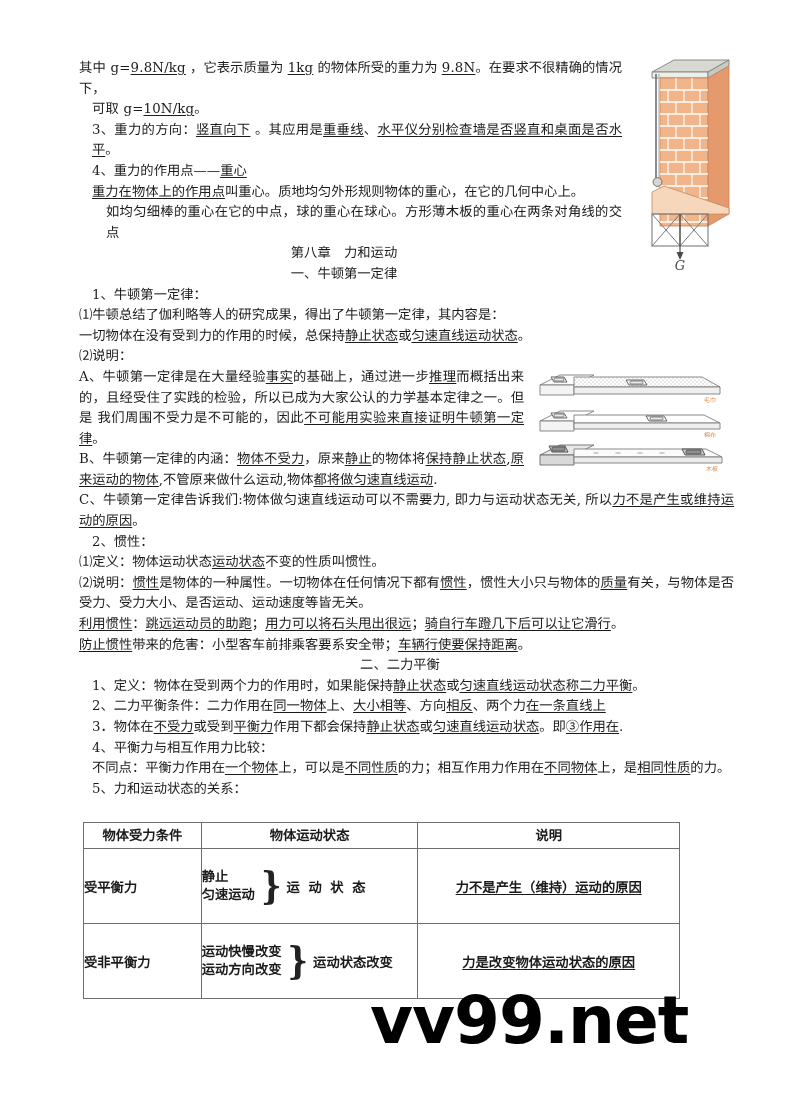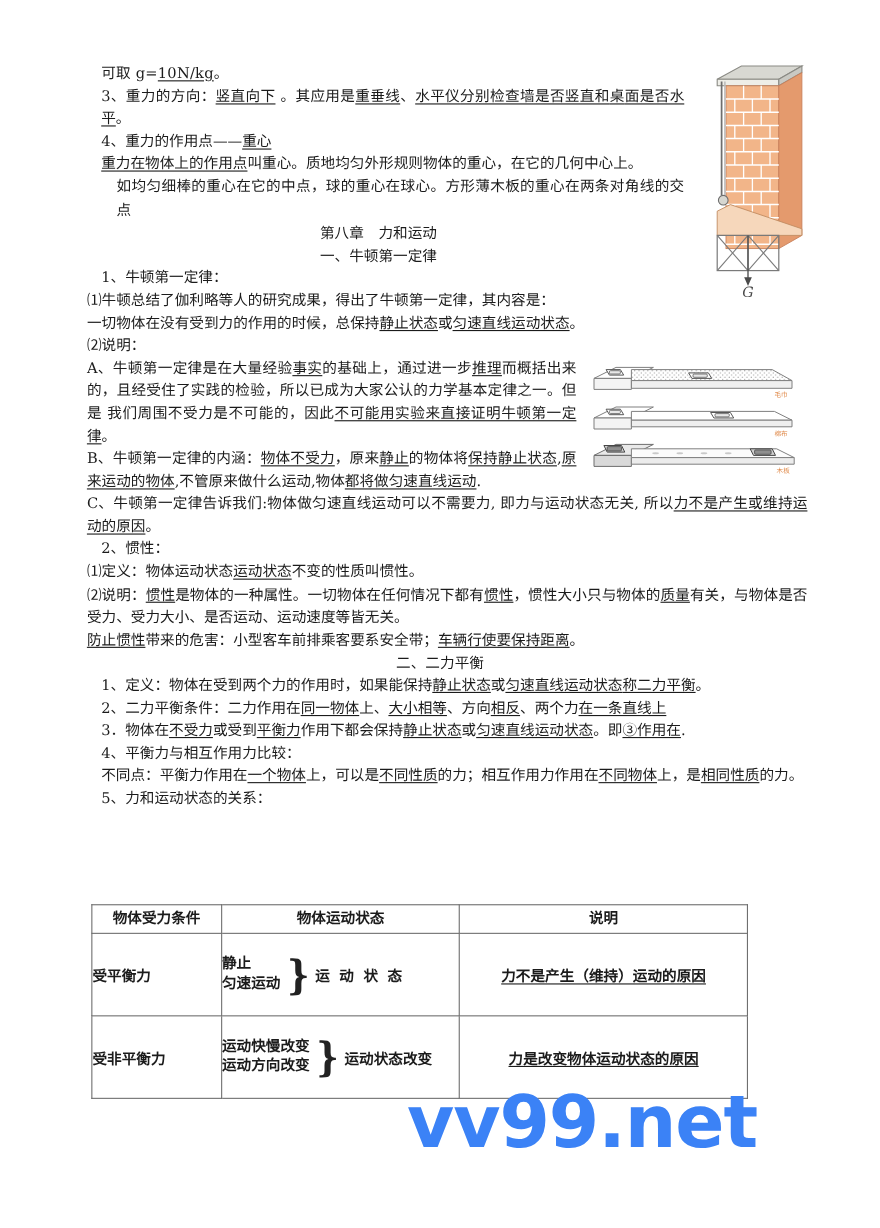--- a/index.html
+++ b/index.html
@@ -124,21 +124,21 @@
 
   
   #watermark {
     position: absolute;
     left: 370px;
     top: 982px;
     font-family: "DejaVu Sans", "Liberation Sans", sans-serif;
     font-weight: bold;
     font-size: 66px;
     letter-spacing: -1px;
-    color: #3b82f6;
+    color: #000000;
     user-select: none;
     pointer-events: none;
   }
 </style>
 </head>
 <body>
 
 <div id="page">
 
   <div id="body-text">
@@ -215,20 +215,21 @@
         <line x1="50" y1="156" x2="78" y2="188" stroke="#7a7a7a" stroke-width="1"></line>
         <line x1="78" y1="156" x2="50" y2="188" stroke="#7a7a7a" stroke-width="1"></line>
         <line x1="50" y1="156" x2="50" y2="188" stroke="#7a7a7a" stroke-width="1"></line>
 
         <line x1="50" y1="156" x2="50" y2="196" stroke="#4a4a4a" stroke-width="1.2"></line>
         <polygon points="50,202 46.5,194 53.5,194" fill="#4a4a4a"></polygon>
         <text x="50" y="212" text-anchor="middle" font-family="DejaVu Serif, serif" font-style="italic" font-size="13" fill="#4a4a4a">G</text>
       </svg>
     </div>
 
+    <p class="p ind2"><span class="latin">其中 g=</span><span class="u latin">9.8N/kg</span><span> ，它表示质量为 </span><span class="u latin">1kg</span><span> 的物体所受的重力为 </span><span class="u latin">9.8N</span><span>。在要求不很精确的情况下，</span></p>
 
     <p class="p ind1"><span class="latin">可取 g=</span><span class="u latin">10N/kg</span><span>。</span></p>
 
     <p class="p ind1"><span>3、重力的方向：</span><span class="u">竖直向下</span><span> 。其应用是</span><span class="u">重垂线</span><span>、</span><span class="u">水平仪</span><span class="u">分别检查墙是否竖直和</span><span class="u">桌</span><span class="u">面是否水平</span><span>。</span></p>
 
     <p class="p ind1"><span>4、重力的作用点——</span><span class="u">重心</span></p>
 
     <p class="p ind2" style="padding-left:26px"><span class="u">重力在物体上的作用点</span><span>叫重心。质地均匀外形规则物体的重心，在它的几何中心上。</span></p>
 
     <p class="p" style="padding-left:40px"><span>如均匀细棒的重心在它的中点，球的重心在球心。方形薄木板的重心在两条对角线的交点</span></p>
@@ -306,20 +307,21 @@
     <p class="p ind2"><span>B、牛顿第一定律的内涵：</span><span class="u">物体不受力</span><span>，原来</span><span class="u">静止</span><span>的物体将</span><span class="u">保持静止状态</span><span>,</span><span class="u">原来运动的物体</span><span>,不管原来做什么运动,物体</span><span class="u">都将做匀速直线运动</span><span>.</span></p>
 
     <p class="p ind2"><span>C、牛顿第一定律告诉我们:物体做匀速直线运动可以不需要力, 即力与运动状态无关, 所以</span><span class="u">力不是产生或维持运动的原因</span><span>。</span></p>
 
     <p class="p ind1"><span>2、惯性：</span></p>
 
     <p class="p ind2"><span>⑴定义：物体运动状态</span><span class="u">运动状态</span><span>不变的性质叫惯性。</span></p>
 
     <p class="p ind2"><span>⑵说明：</span><span class="u">惯性</span><span>是物体的一种属性。一切物体在任何情况下都有</span><span class="u">惯性</span><span>，惯性大小只与物体的</span><span class="u">质量</span><span>有关，与物体是否受力、受力大小、是否运动、运动速度等皆无关。</span></p>
 
+    <p class="p ind2"><span class="u">利用惯性</span><span>：</span><span class="u">跳远运动员的助跑</span><span>；</span><span class="u">用力可以将石头甩出很远</span><span>；</span><span class="u">骑自行车蹬几下后可以让它滑行</span><span>。</span></p>
 
     <p class="p ind2"><span class="u">防止惯性</span><span>带来的危害：小型客车前排乘客要系安全带；</span><span class="u">车辆行使要保持距离</span><span>。</span></p>
 
     <p class="p center"><span>二、二力平衡</span></p>
 
     <p class="p ind1"><span>1、定义：物体在受到两个力的作用时，如果能保持</span><span class="u">静止状态</span><span>或</span><span class="u">匀速直线运动状态</span><span class="u">称二力平衡</span><span>。</span></p>
 
     <p class="p ind1"><span>2、二力平衡条件：二力作用在</span><span class="u">同一物体</span><span>上、</span><span class="u">大小相等</span><span>、方向</span><span class="u">相反</span><span>、两个力</span><span class="u">在一条直线上</span></p>
 
     <p class="p ind1"><span>3．物体在</span><span class="u">不受力</span><span>或受到</span><span class="u">平衡力</span><span>作用下都会保持</span><span class="u">静止状态</span><span>或</span><span class="u">匀速直线运动状态</span><span>。即</span><span class="u">③作用在</span><span>.</span></p>

